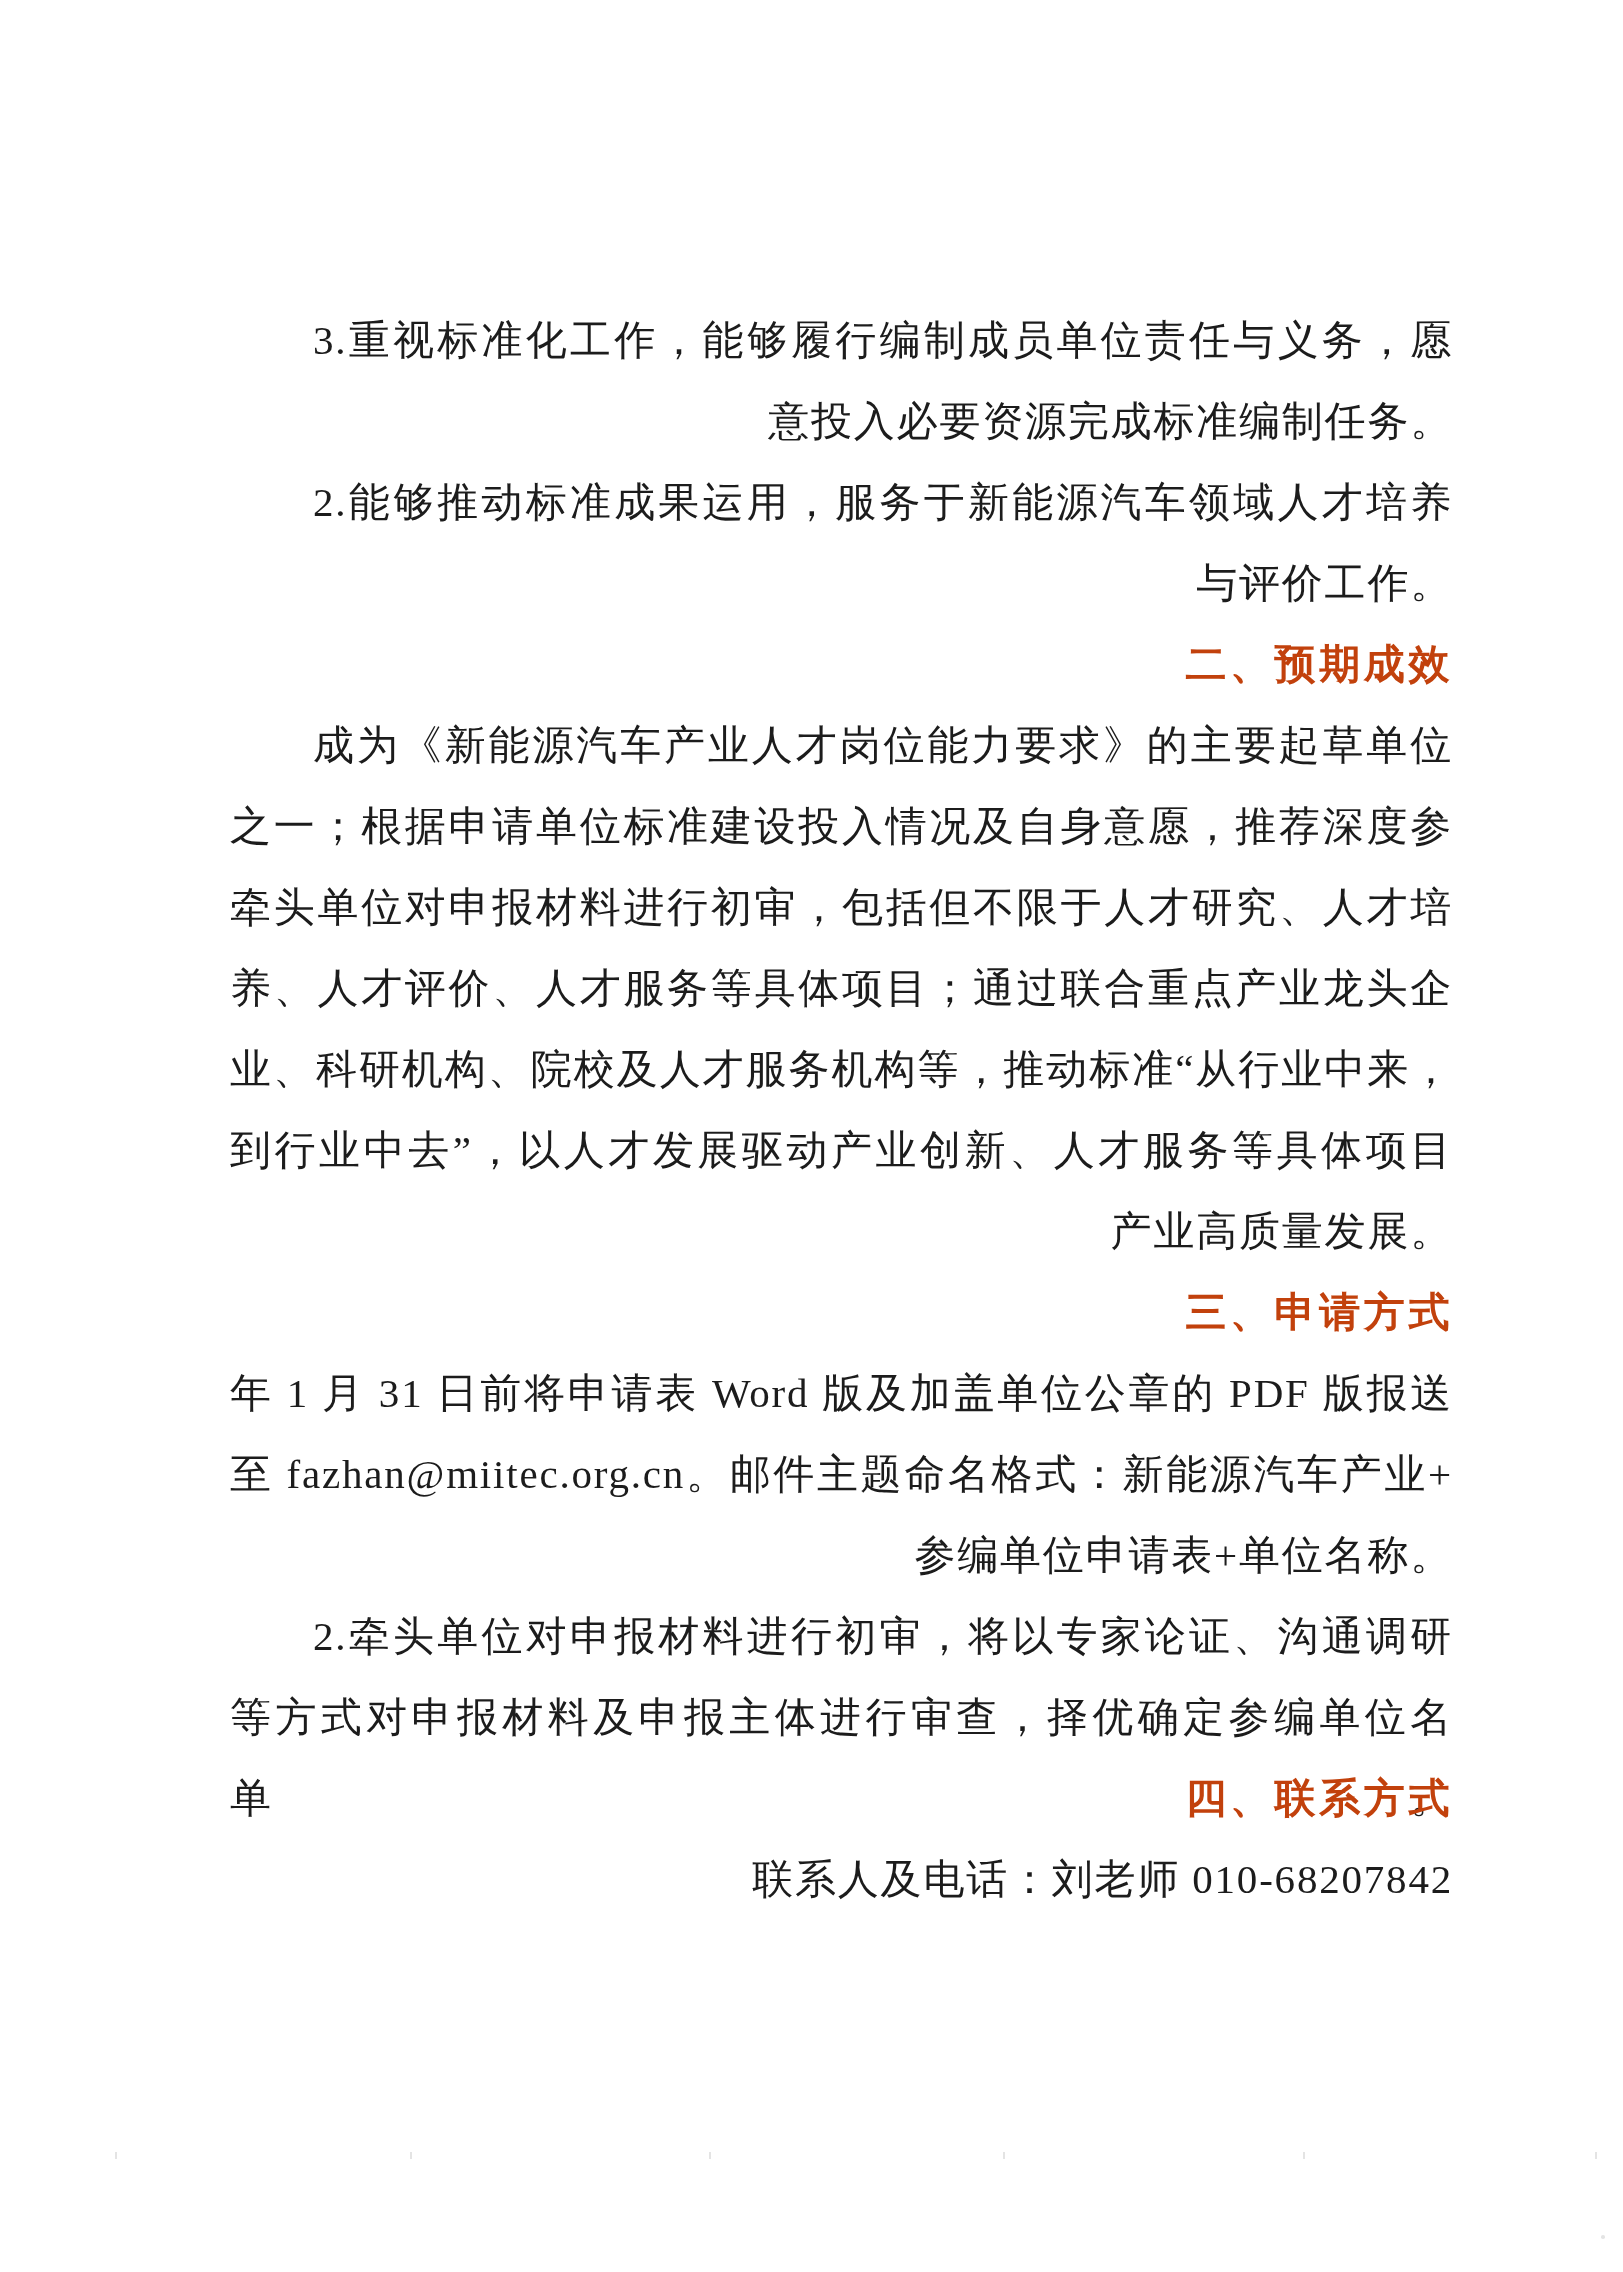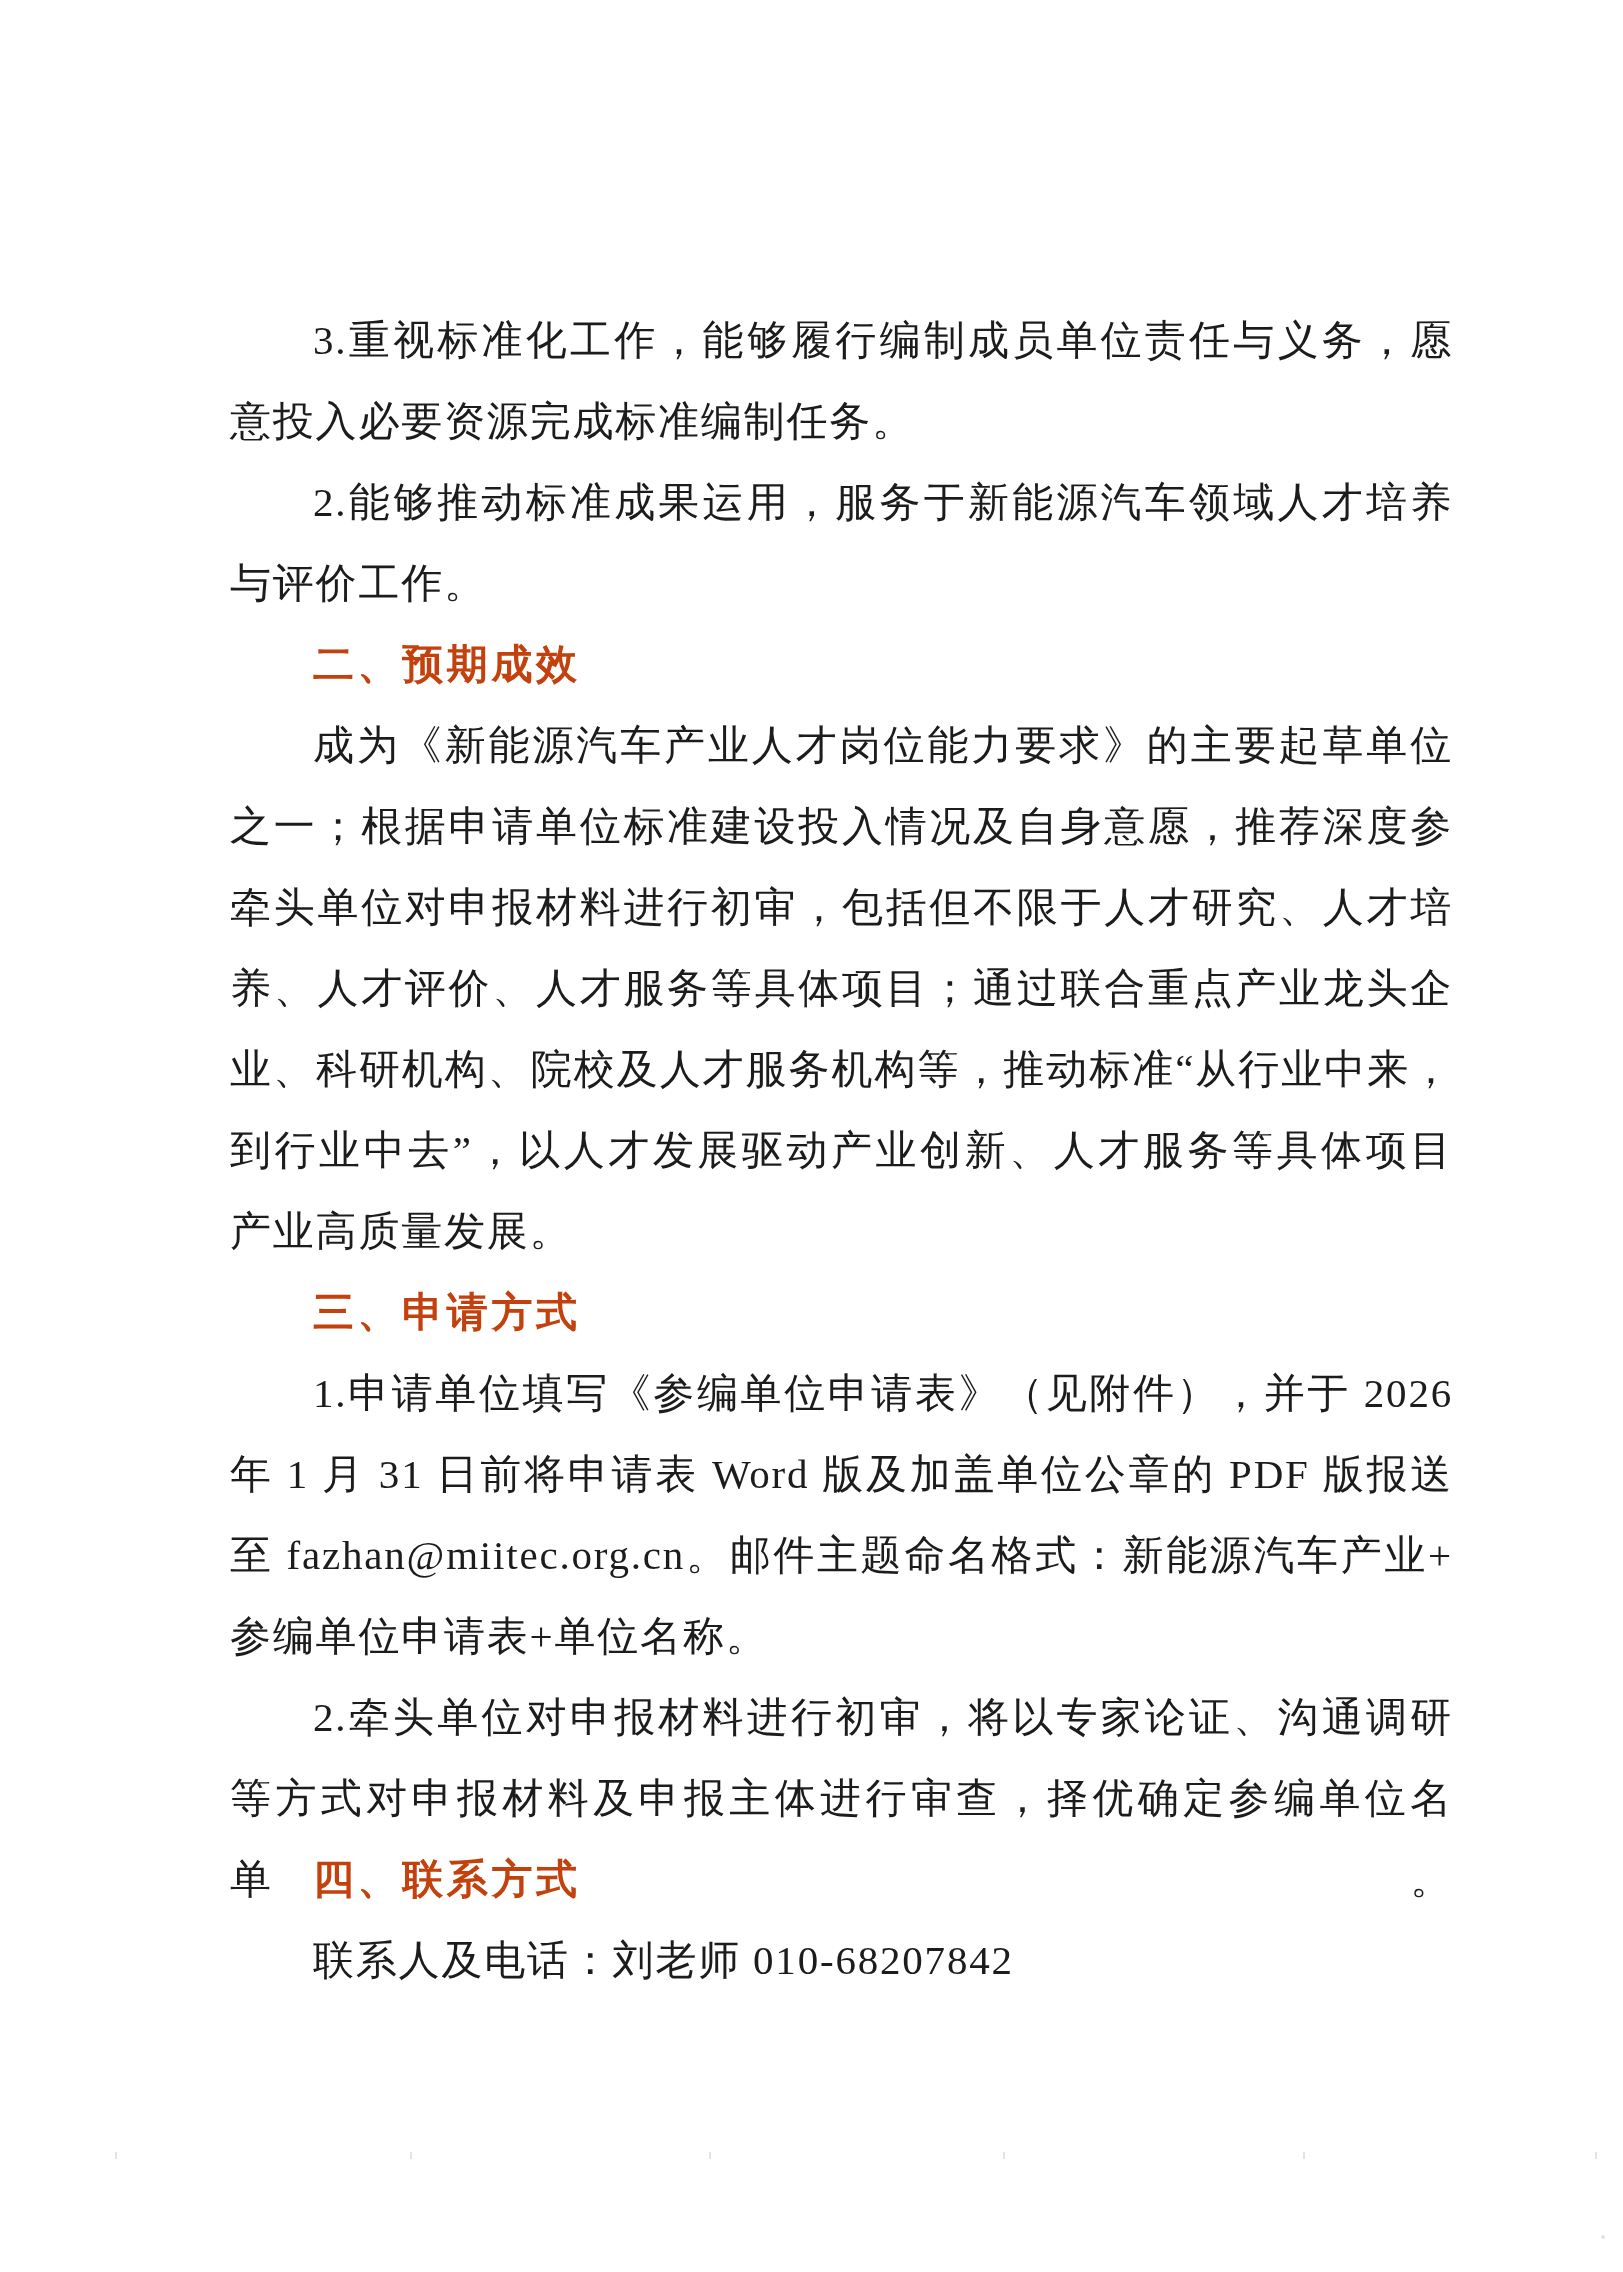--- a/index.html
+++ b/index.html
@@ -21,21 +21,21 @@
     left: 230px;
     top: 300px;
     width: 1223px;
   }
   .line {
     height: 81px;
     line-height: 81px;
     font-size: 41px;
     letter-spacing: 1.8px;
     white-space: nowrap;
-    text-align: left;
+    text-align: right;
   }
   .line.indent {
     text-indent: 83px;
   }
   .line.full {
     white-space: normal;
     text-align: justify;
     text-align-last: justify;
     text-justify: inter-character;
   }
@@ -65,21 +65,20 @@
       <div class="line">与评价工作。</div>
       <div class="line heading indent">二、预期成效</div>
       <div class="line indent full">成为《新能源汽车产业人才岗位能力要求》的主要起草单位</div>
       <div class="line full">之一；根据申请单位标准建设投入情况及自身意愿，推荐深度参</div>
       <div class="line full">牵头单位对申报材料进行初审，包括但不限于人才研究、人才培</div>
       <div class="line full">养、人才评价、人才服务等具体项目；通过联合重点产业龙头企</div>
       <div class="line full">业、科研机构、院校及人才服务机构等，推动标准“从行业中来，</div>
       <div class="line full">到行业中去”，以人才发展驱动产业创新、人才服务等具体项目</div>
       <div class="line">产业高质量发展。</div>
       <div class="line heading indent">三、申请方式</div>
-      <div class="line indent full">1.申请单位填写《参编单位申请表》（见附件），并于 2026</div>
       <div class="line full">年 1 月 31 日前将申请表 Word 版及加盖单位公章的 PDF 版报送</div>
       <div class="line full">至 fazhan@miitec.org.cn。邮件主题命名格式：新能源汽车产业+</div>
       <div class="line">参编单位申请表+单位名称。</div>
       <div class="line indent full">2.牵头单位对申报材料进行初审，将以专家论证、沟通调研</div>
       <div class="line full">等方式对申报材料及申报主体进行审查，择优确定参编单位名单。</div>
       <div class="line heading indent">四、联系方式</div>
       <div class="line indent">联系人及电话：刘老师 010-68207842</div>
     </div>
   <div id="artifact-layer">
       <div class="artifact tick" style="left: 115px; top: 2152px;"></div>

